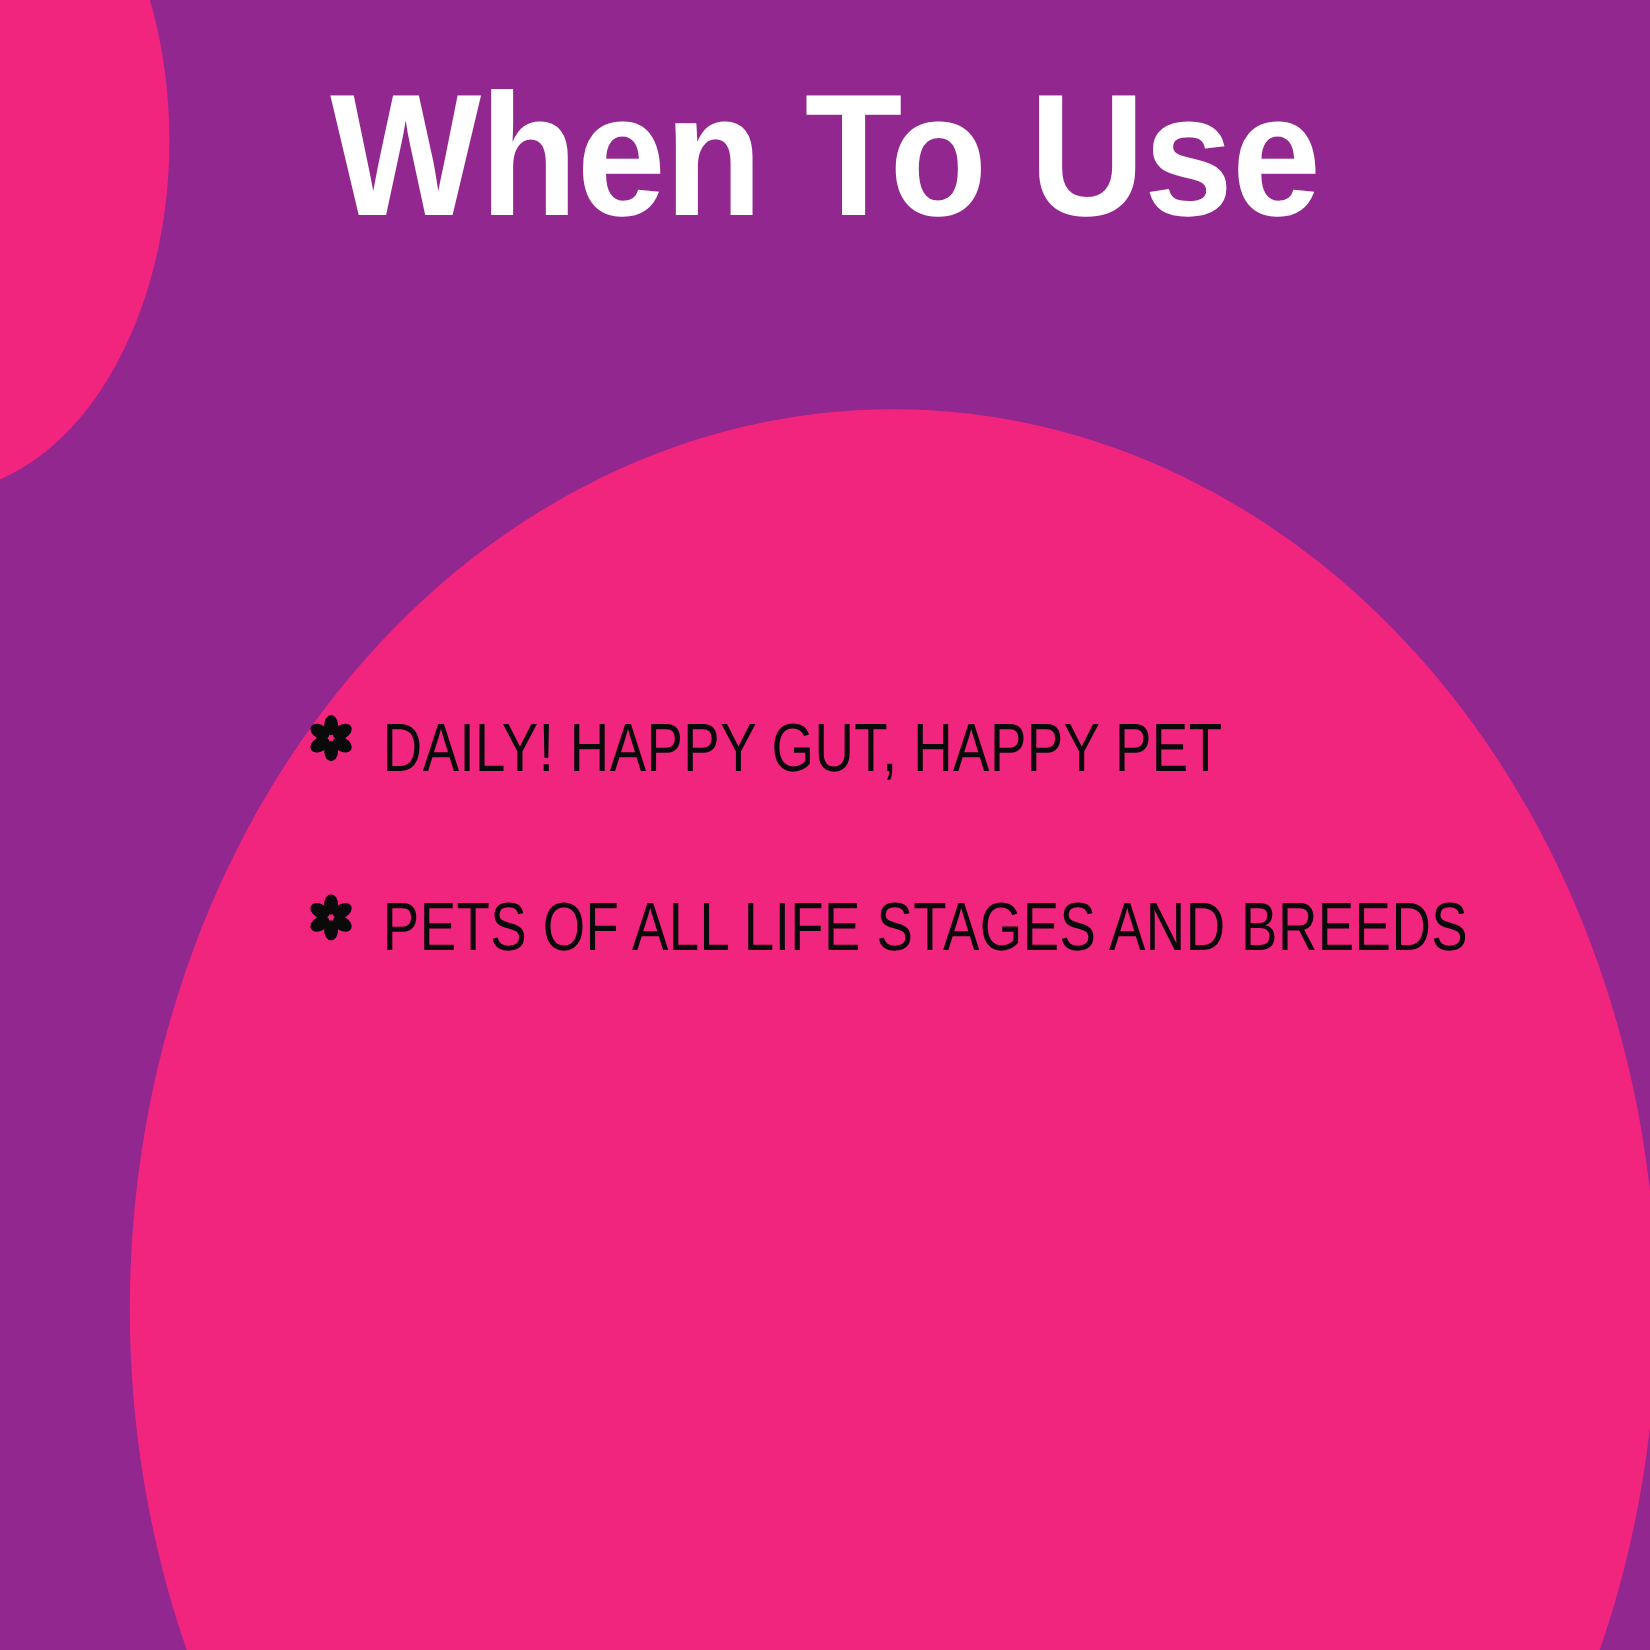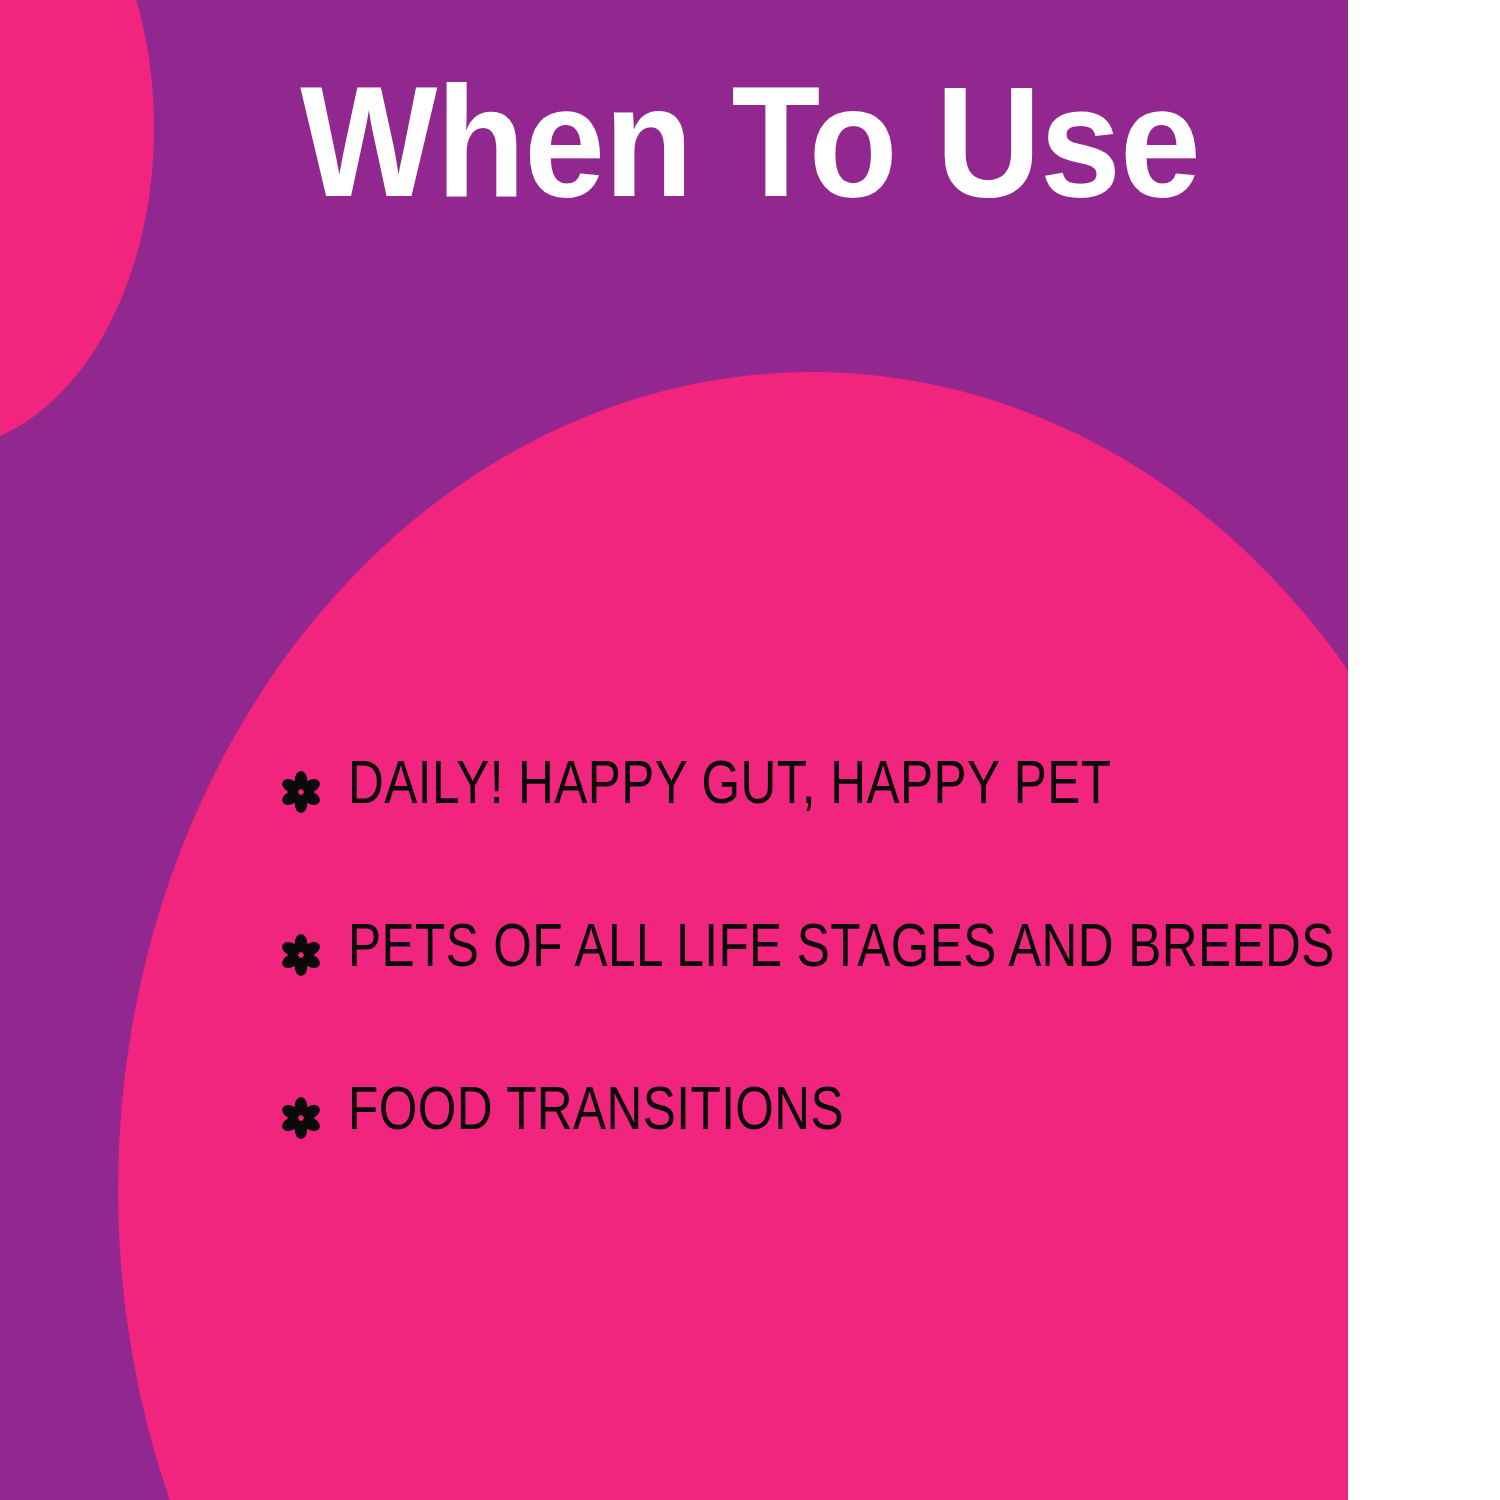--- a/index.html
+++ b/index.html
@@ -2,21 +2,21 @@
 <html><head>
 <meta charset="utf-8">
 <style>
   html, body {
     margin: 0;
     padding: 0;
     background: #ffffff;
   }
   #poster {
     position: relative;
-    width: 1348px;
+    width: 1500px;
     height: 1500px;
     overflow: hidden;
     background: #c2410c;
     font-family: "Liberation Sans", sans-serif;
   }
   #bg-svg {
     position: absolute;
     inset: 0;
     width: 1500px;
     height: 1500px;
@@ -44,21 +44,21 @@
     left: 280px;
     top: 650px;
     width: 1180px;
     z-index: 5;
     list-style: none;
     margin: 0;
     padding: 0;
   }
   .bullet-row {
     display: flex;
-    align-items: flex-end;
+    align-items: flex-start;
     height: 163px;
     gap: 26px;
   }
   .flower-icon {
     flex: 0 0 auto;
     width: 42px;
     height: 42px;
     display: block;
   }
   .bullet-text {
@@ -110,30 +110,17 @@
           <ellipse cx="50" cy="22" rx="15" ry="22" transform="rotate(120 50 50)"></ellipse>
           <ellipse cx="50" cy="22" rx="15" ry="22" transform="rotate(180 50 50)"></ellipse>
           <ellipse cx="50" cy="22" rx="15" ry="22" transform="rotate(240 50 50)"></ellipse>
           <ellipse cx="50" cy="22" rx="15" ry="22" transform="rotate(300 50 50)"></ellipse>
         </g>
       </svg>
       <span class="bullet-text">PETS OF ALL LIFE STAGES AND BREEDS</span>
     </li>
 
 
-    <li class="bullet-row">
-      <svg class="flower-icon" viewBox="0 0 100 100">
-        <g fill="#0a0a0a">
-          <ellipse cx="50" cy="22" rx="15" ry="22"></ellipse>
-          <ellipse cx="50" cy="22" rx="15" ry="22" transform="rotate(60 50 50)"></ellipse>
-          <ellipse cx="50" cy="22" rx="15" ry="22" transform="rotate(120 50 50)"></ellipse>
-          <ellipse cx="50" cy="22" rx="15" ry="22" transform="rotate(180 50 50)"></ellipse>
-          <ellipse cx="50" cy="22" rx="15" ry="22" transform="rotate(240 50 50)"></ellipse>
-          <ellipse cx="50" cy="22" rx="15" ry="22" transform="rotate(300 50 50)"></ellipse>
-        </g>
-      </svg>
-      <span class="bullet-text">FOOD TRANSITIONS</span>
-    </li>
 
 
   </ul>
 
 </div>
 
 </body></html>

